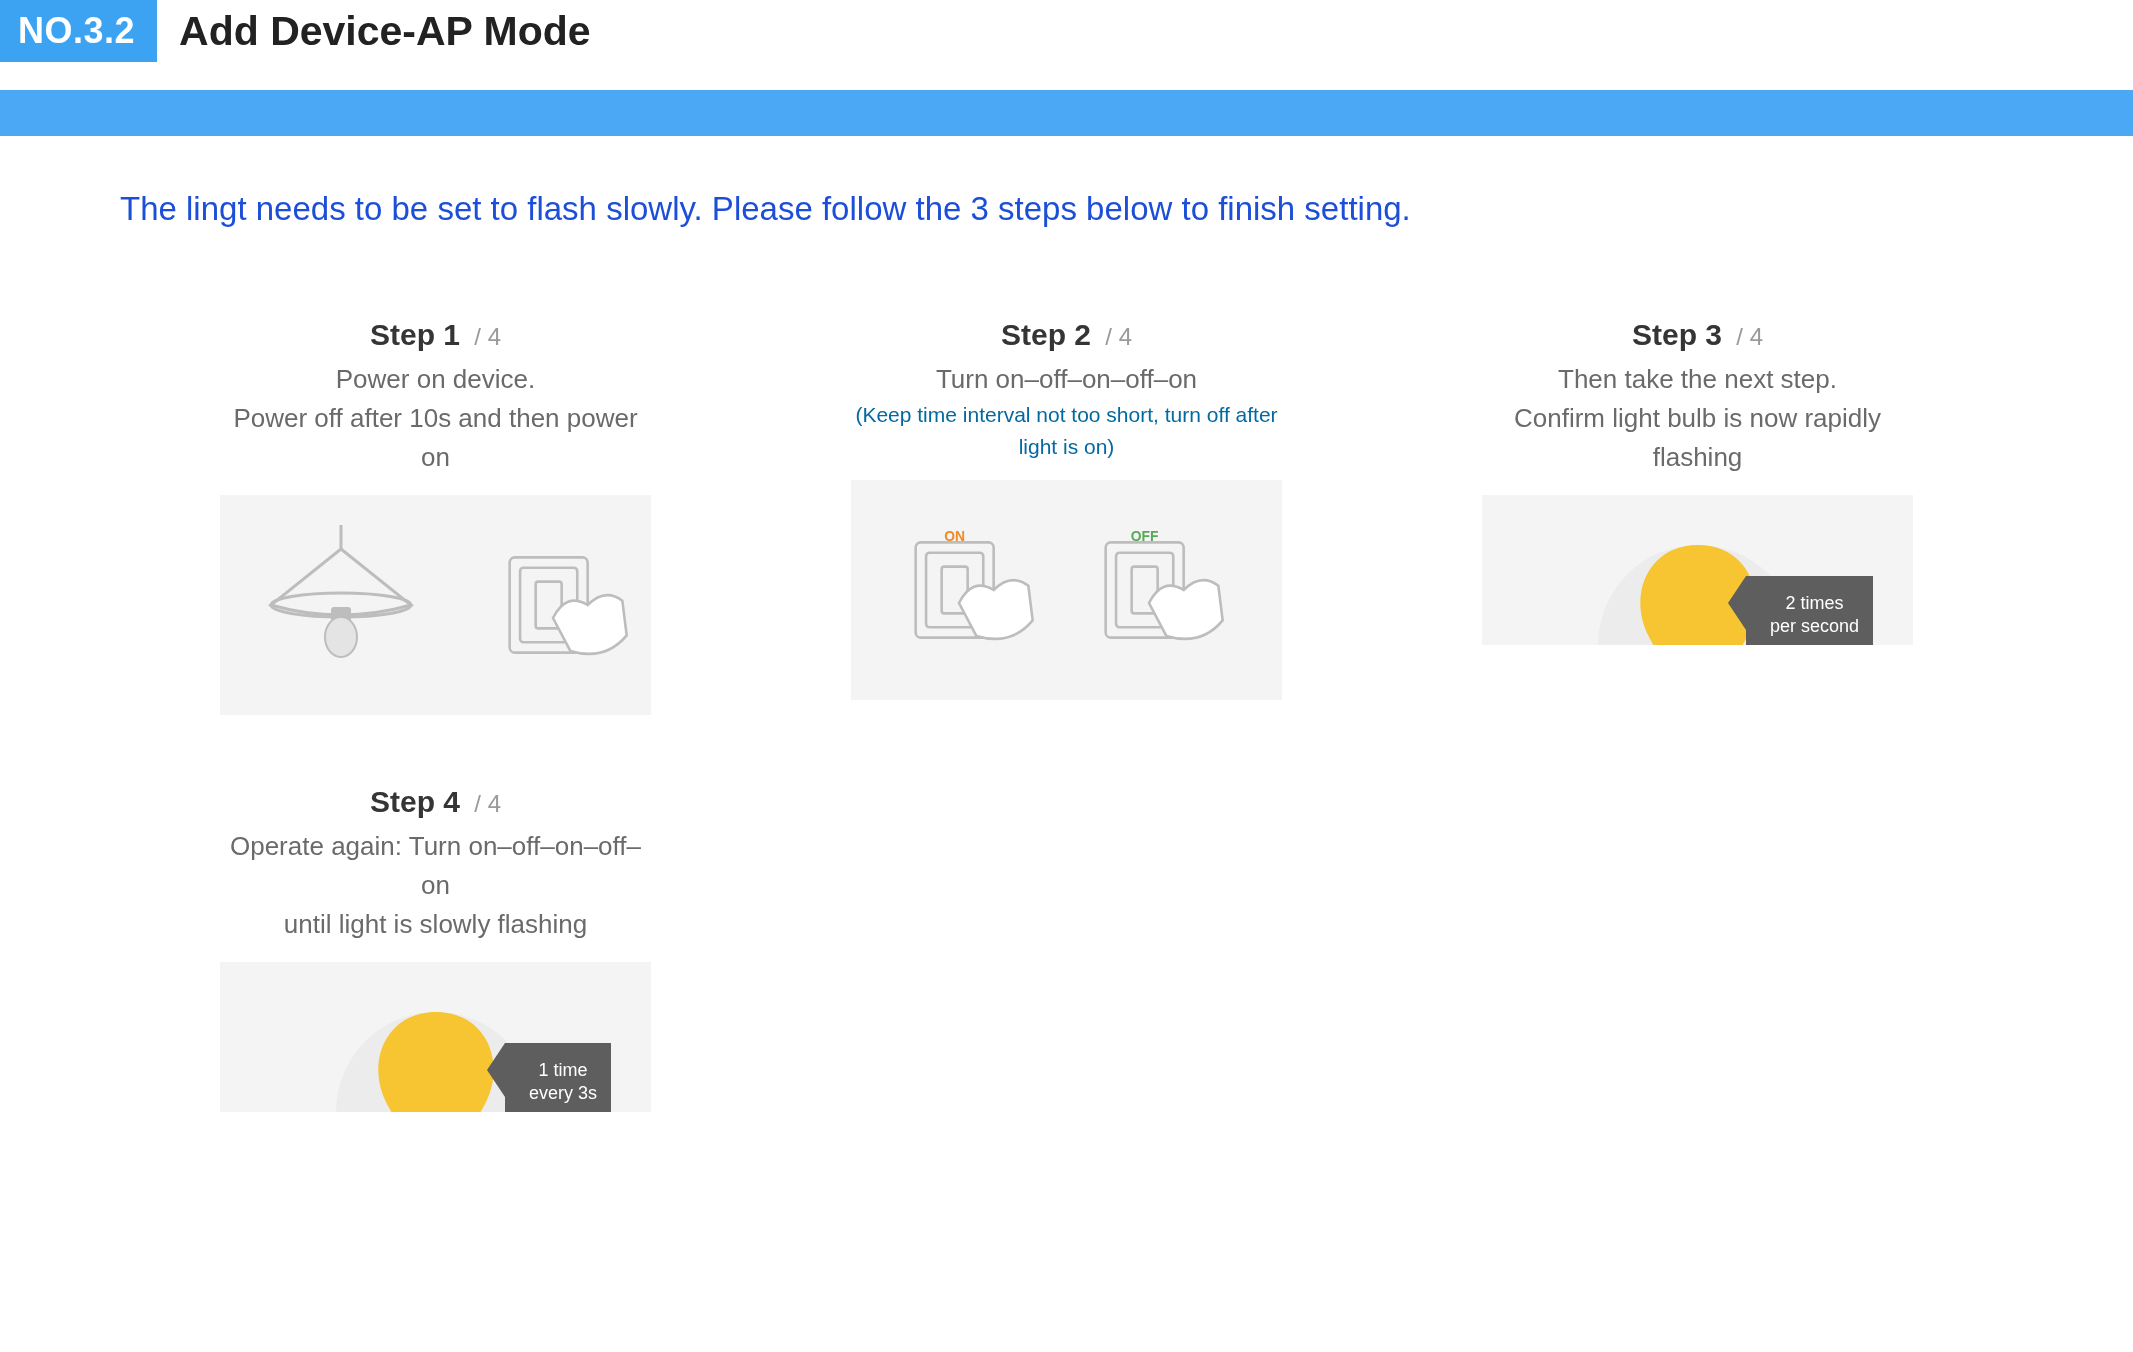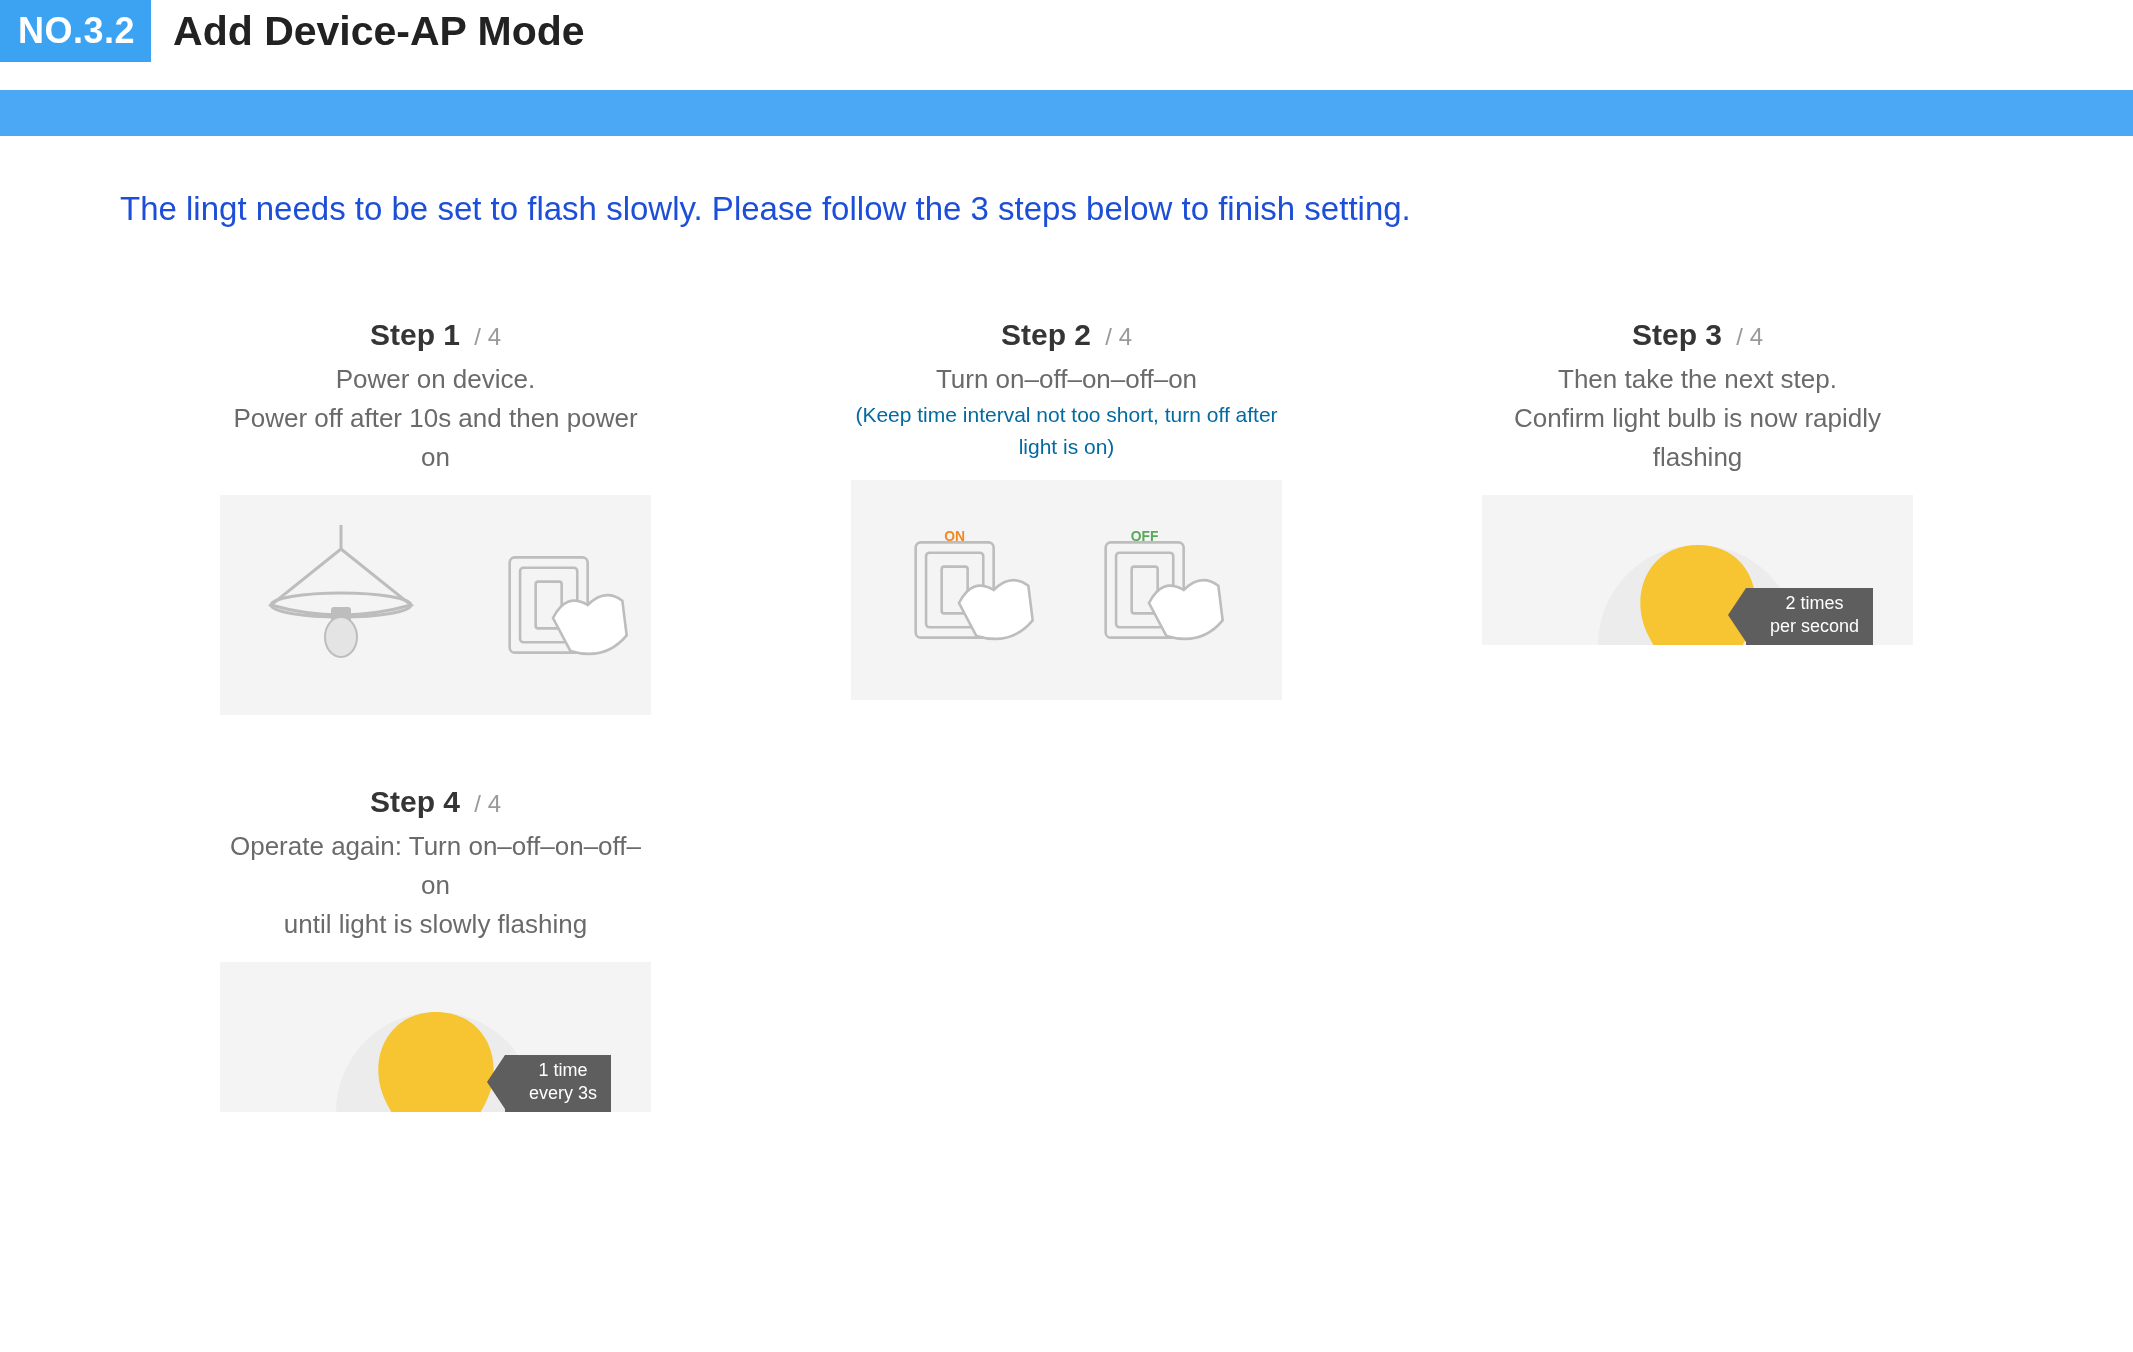--- a/index.html
+++ b/index.html
@@ -14,21 +14,21 @@
   .header-row {
     display: flex;
     align-items: center;
     background: #ffffff;
   }
   .section-badge {
     background: #3ba3f2;
     color: #ffffff;
     font-weight: 700;
     font-size: 36px;
-    padding: 10px 16px 10px 18px;
+    padding: 10px 22px 10px 18px;
     letter-spacing: 0.5px;
   }
   .section-title {
     font-weight: 700;
     font-size: 41px;
     color: #222;
     margin-left: 22px;
   }
   .blue-bar {
     width: 100%;
@@ -96,21 +96,21 @@
   .sw-label-off { font-size:16px; fill:#5aa95a; font-weight:700; }
   .bulb { width: 220px; height: 220px; }
   .tag {
     position: absolute;
     right: 40px;
     bottom: 0;
     background: #5e5e5e;
     color: #fff;
     font-size: 18px;
     line-height: 1.25;
-    padding: 4px 14px 8px 24px;
+    padding: 16px 14px 8px 24px;
     text-align: center;
   }
   .tag::before {
     content: "";
     position: absolute;
     left: -18px;
     top: 0;
     width: 0; height: 0;
     border-top: 27px solid transparent;
     border-bottom: 27px solid transparent;

